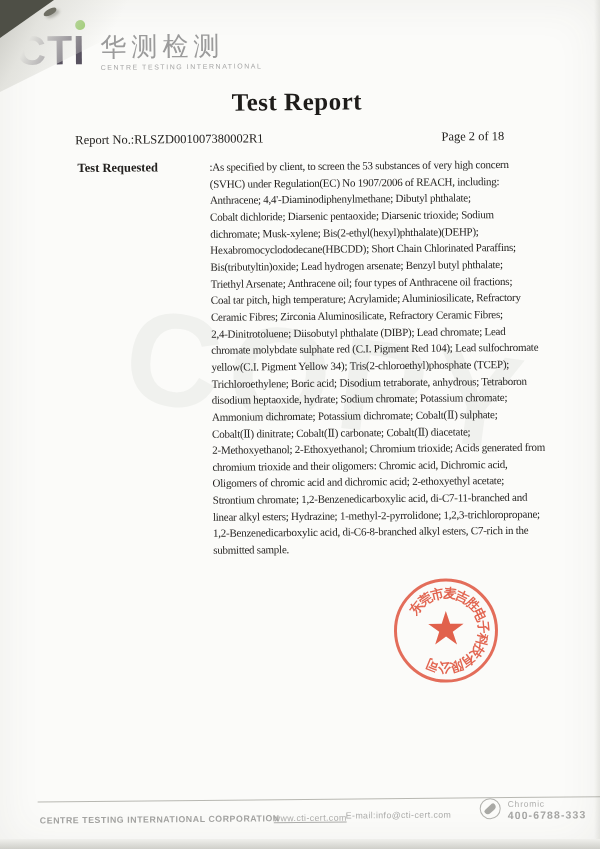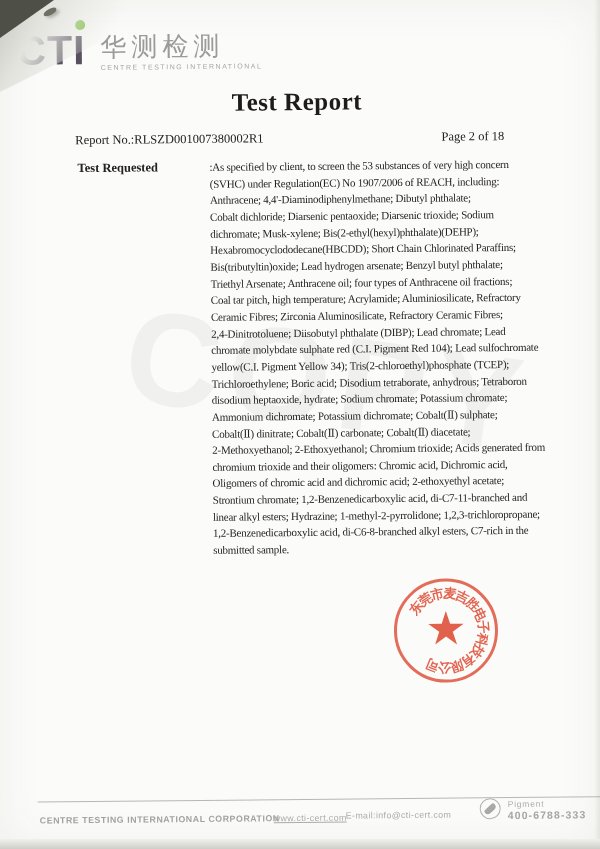--- a/index.html
+++ b/index.html
@@ -180,21 +180,21 @@
         </div>
     </div>
 
     <div class="footer-line"></div>
     <div class="footer">
       <div class="f-company">CENTRE TESTING INTERNATIONAL CORPORATION</div>
       <div class="f-web">www.cti-cert.com</div>
       <div class="f-mail">E-mail:info@cti-cert.com</div>
       <div class="f-phone-icon"></div>
       <div class="f-hotline">
-        <div class="f-hotline-label">Pigment</div>
+        <div class="f-hotline-label">Chromic</div>
         <div class="f-hotline-number">400-6788-333</div>
       </div>
     </div>
 
   </div>
 
   <div class="corner-fold"></div>
   <div class="scan-corner"></div>
   <div class="staple-mark"></div>
   <div class="scan-right"></div>

